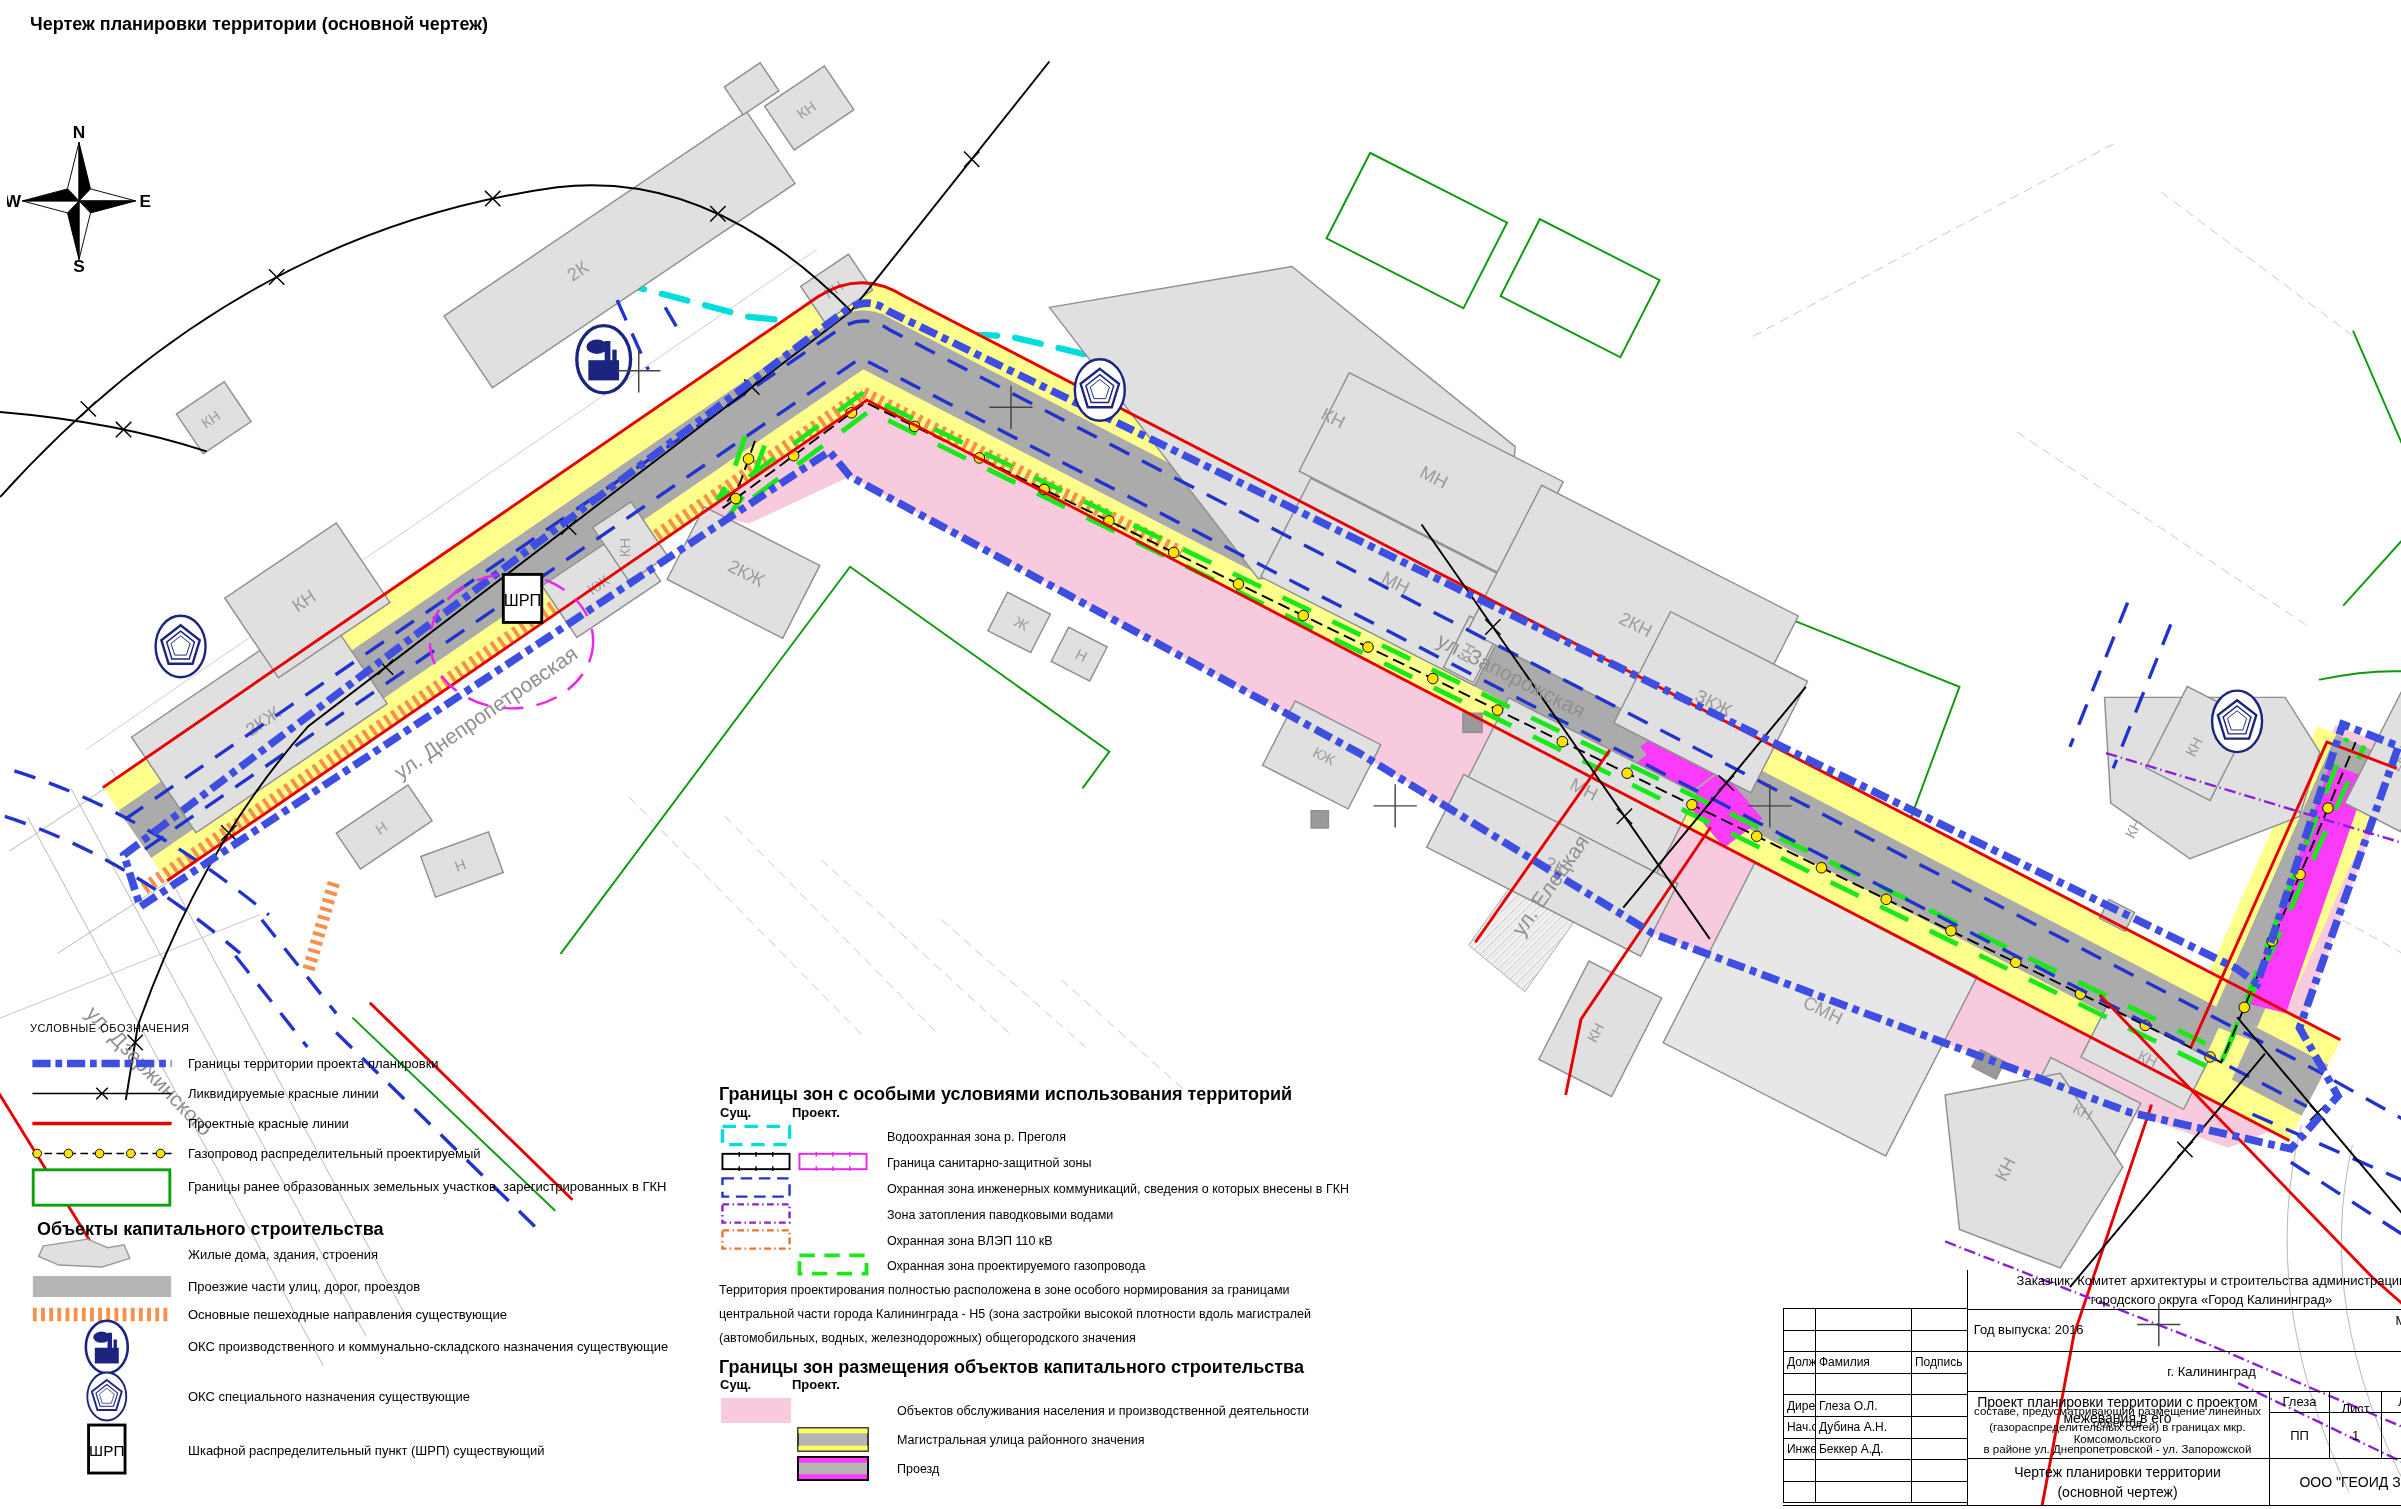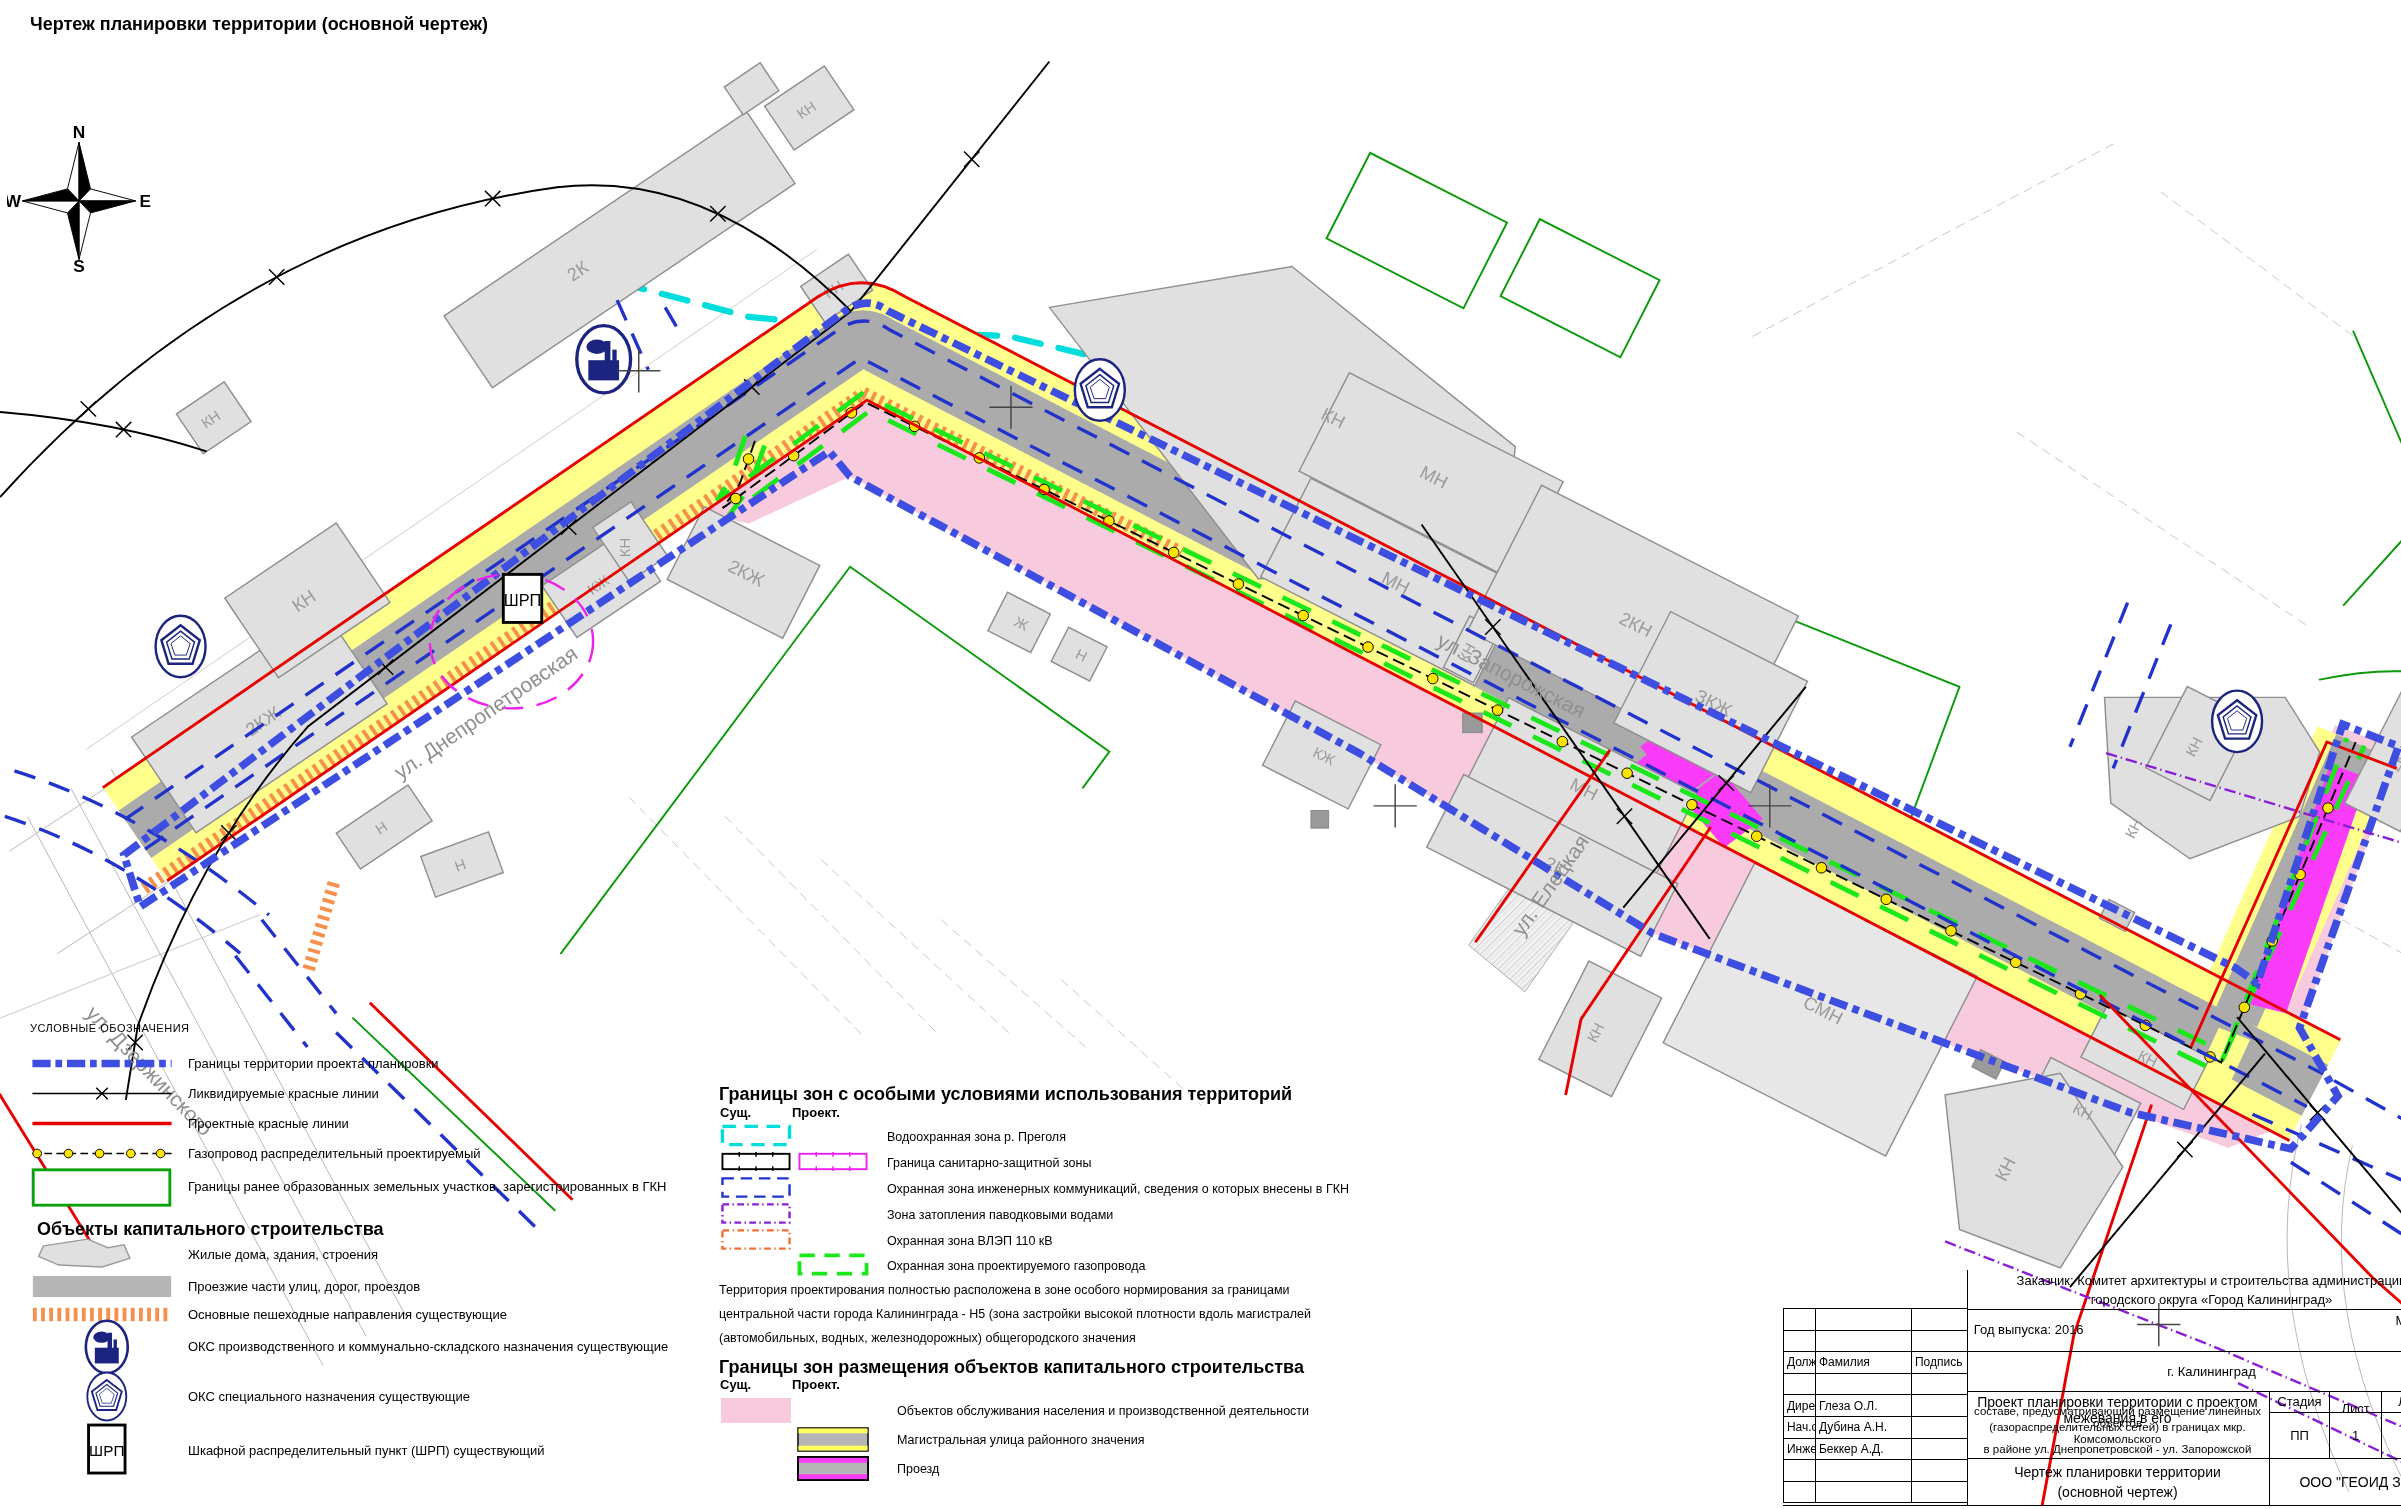--- a/index.html
+++ b/index.html
@@ -544,21 +544,21 @@
   <div class="tb-cell tb-right" style="left:528px;top:41px;width:140px;height:18px">Масштаб</div>
   <div class="tb-cell tb-right" style="left:528px;top:60px;width:140px;height:18px">1:1000</div>
 
   <div class="tb-cell" style="left:185px;top:81px;width:487px;height:40px">г. Калининград</div>
 
   <div class="tb-cell" style="left:185px;top:132px;width:299px;height:16.3px;font-size:14px">Проект планировки территории с проектом межевания в его</div>
   <div class="tb-cell" style="left:185px;top:139px;width:299px;height:16.3px;font-size:11.5px">составе, предусматривающий размещение линейных объектов</div>
   <div class="tb-cell" style="left:185px;top:155px;width:299px;height:16.3px;font-size:11.5px">(газораспределительных сетей) в границах мкр. Комсомольского</div>
   <div class="tb-cell" style="left:185px;top:171px;width:299px;height:16.3px;font-size:11.5px">в районе ул. Днепропетровской - ул. Запорожской</div>
 
-  <div class="tb-cell" style="left:487px;top:121px;width:59px;height:21px">Стадия</div>
+  <div class="tb-cell" style="left:487px;top:121px;width:59px;height:21px">Глеза</div>
   <div class="tb-cell" style="left:547px;top:128px;width:51px;height:21px">Лист</div>
   <div class="tb-cell" style="left:599px;top:121px;width:74px;height:21px">Листов</div>
   <div class="tb-cell" style="left:487px;top:142px;width:59px;height:46px">ПП</div>
   <div class="tb-cell" style="left:547px;top:142px;width:51px;height:46px">1</div>
   <div class="tb-cell" style="left:599px;top:142px;width:74px;height:46px">7</div>
 
   <div class="tb-cell" style="left:185px;top:192px;width:299px;height:20px;font-size:14px">Чертеж планировки территории</div>
   <div class="tb-cell" style="left:185px;top:212px;width:299px;height:20px;font-size:14px">(основной чертеж)</div>
   <div class="tb-cell" style="left:487px;top:188px;width:186px;height:47px;font-size:14px">ООО "ГЕОИД ЗЕМ"</div>
 

